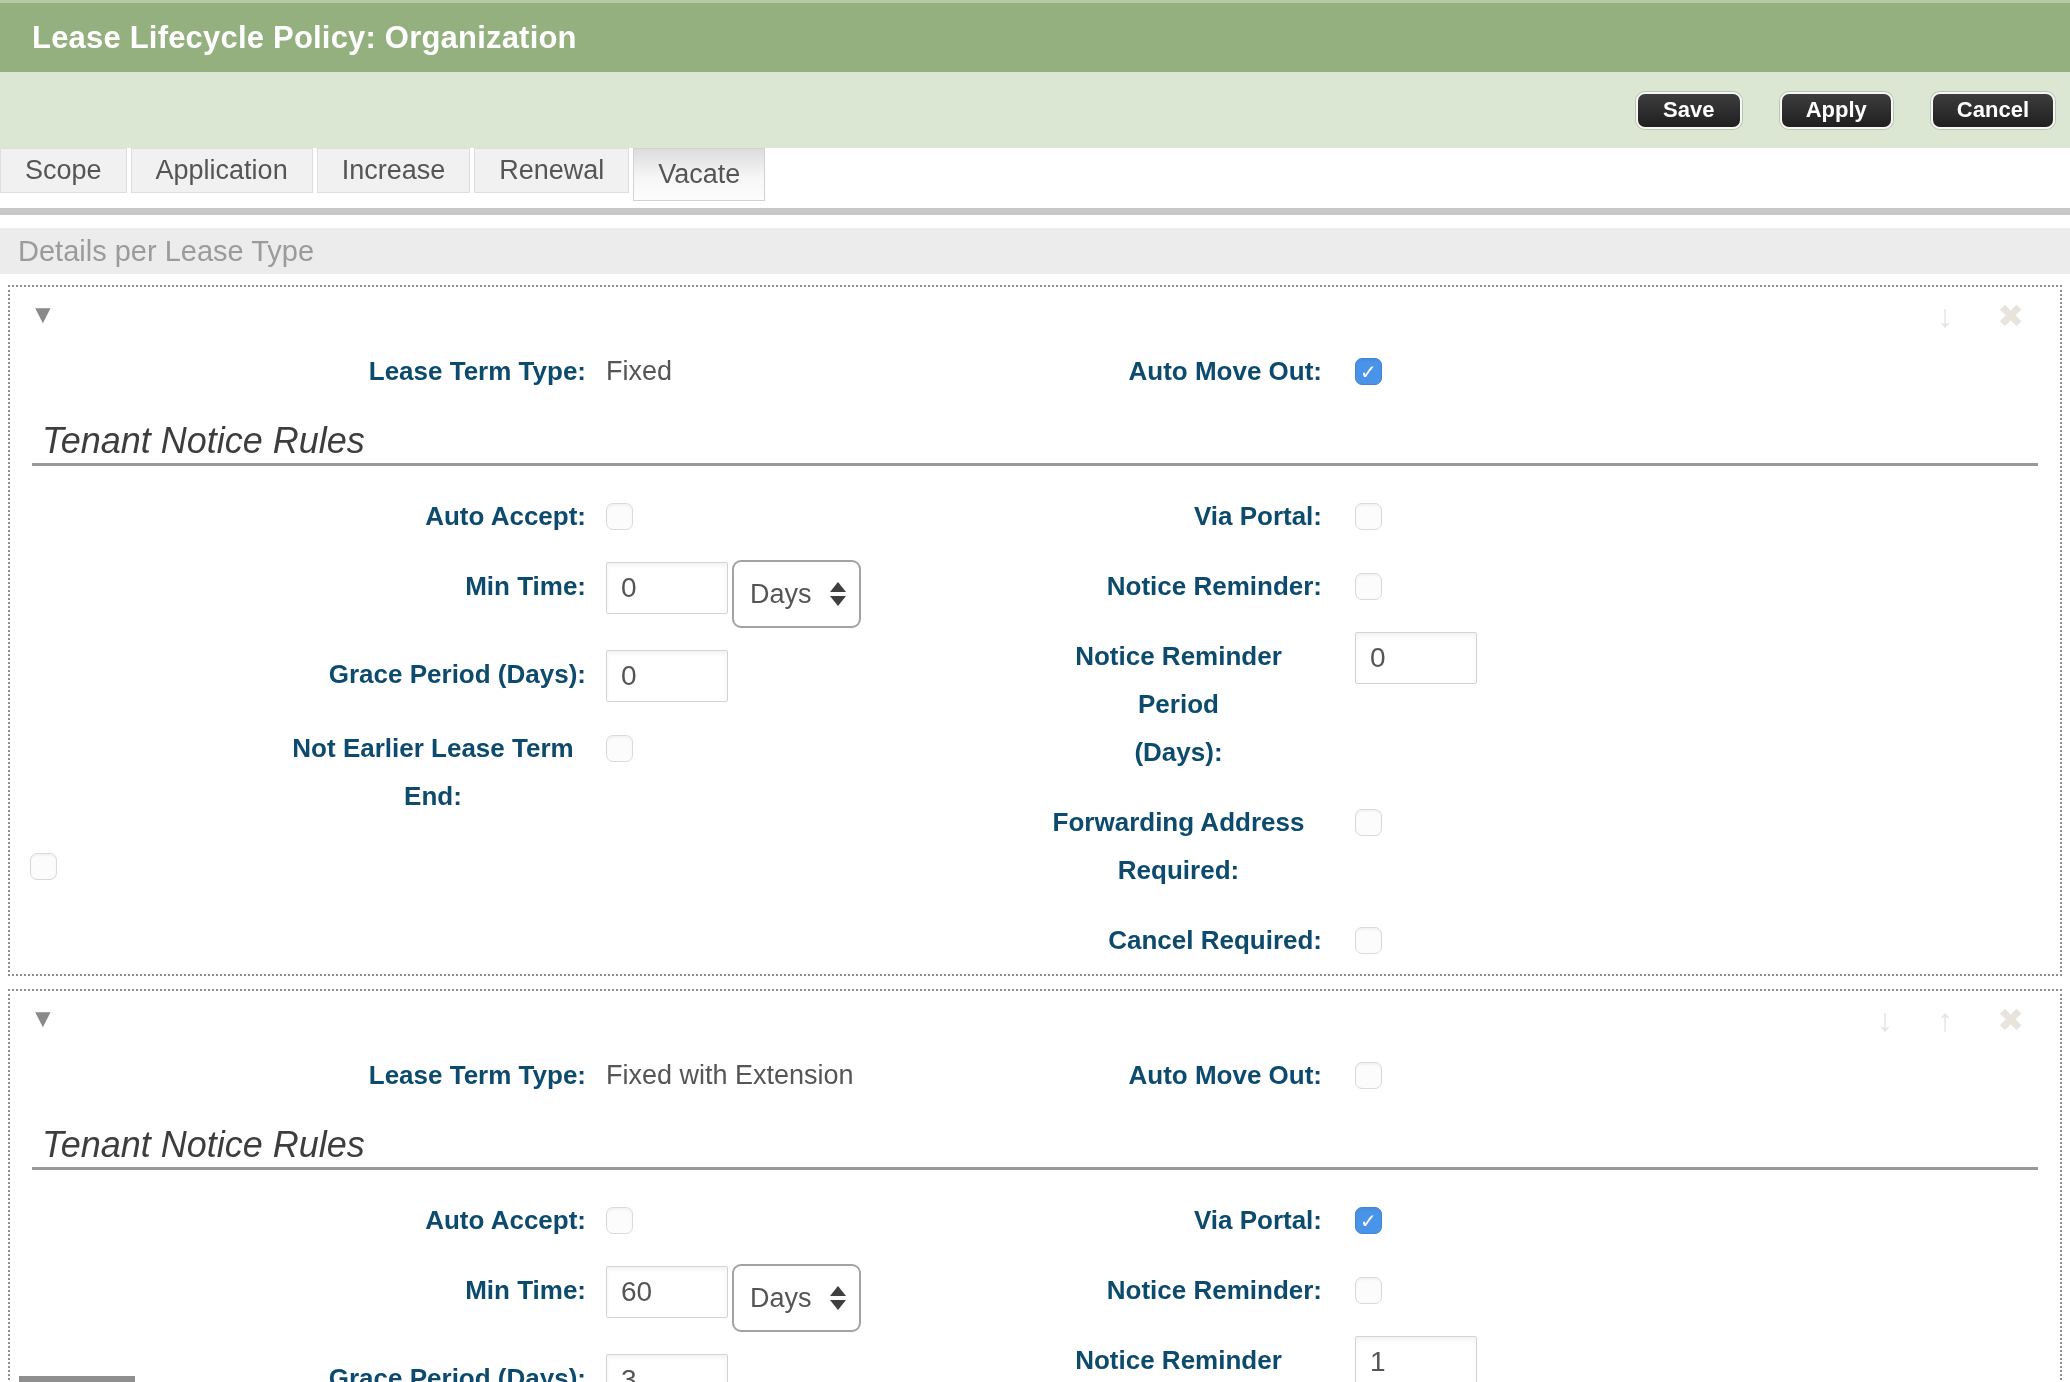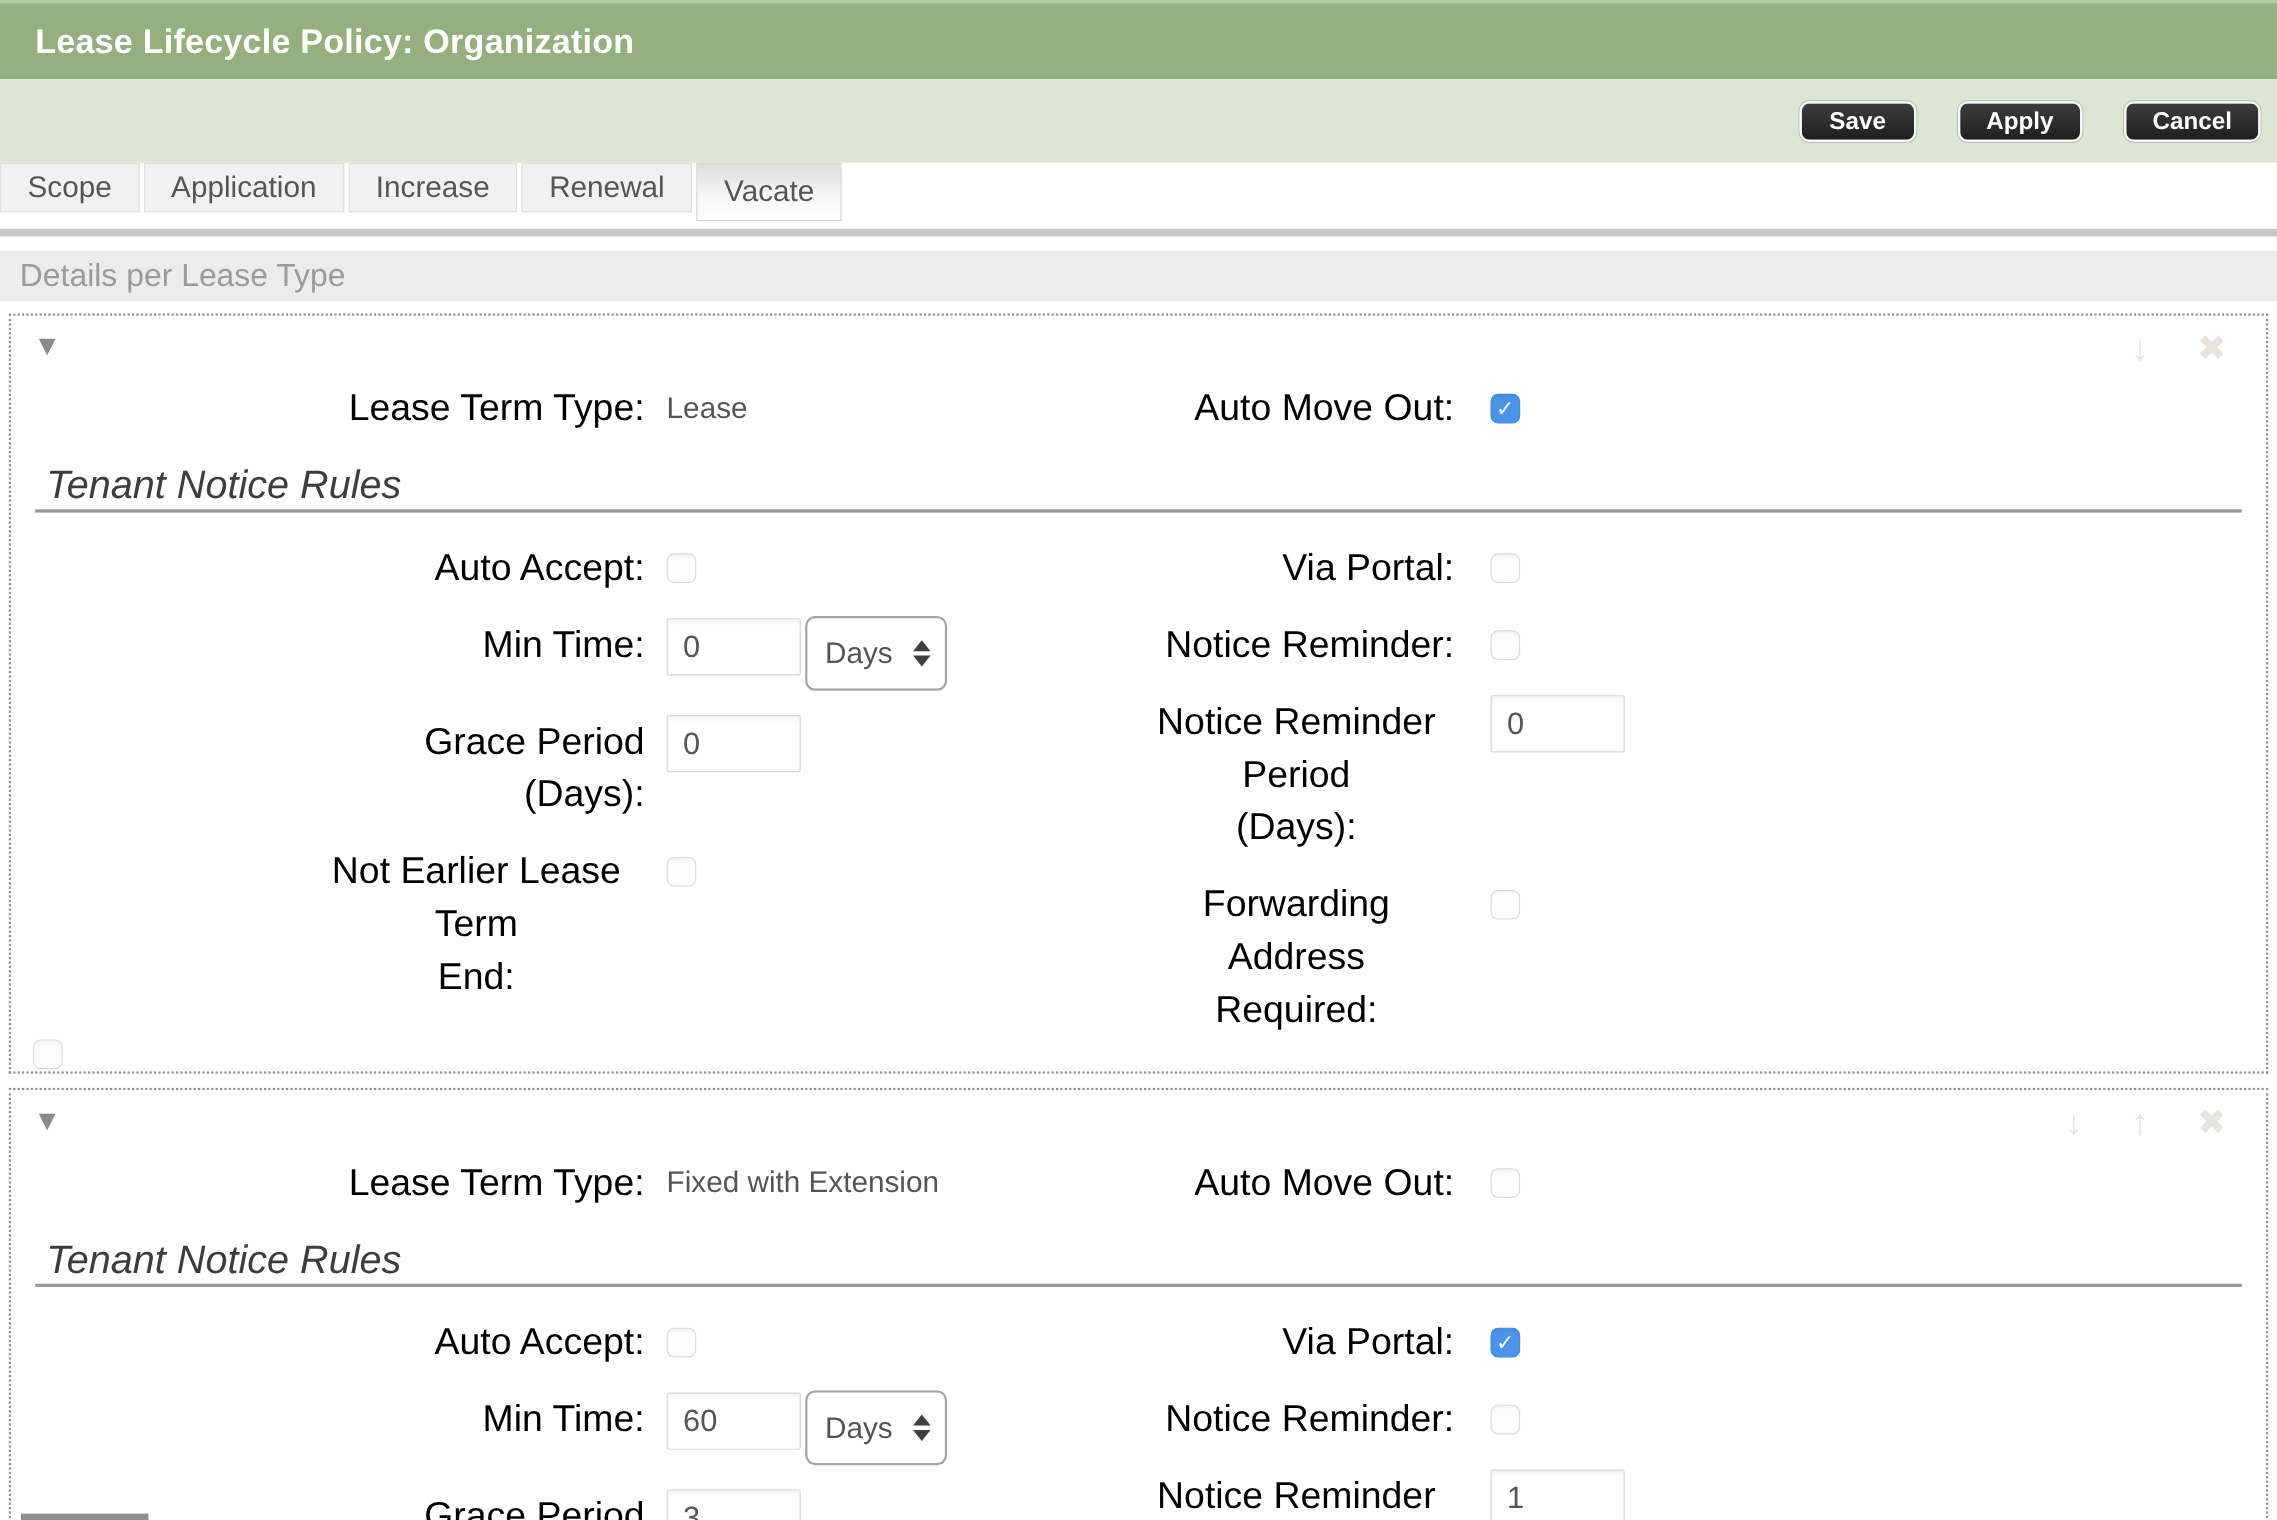--- a/index.html
+++ b/index.html
@@ -34,21 +34,21 @@
   .panel.p2 { margin-top:13px; height:407px; border-bottom:none; }
   .panel-head { display:flex; justify-content:space-between; align-items:flex-start; padding-top:14px; height:48px; }
   .collapse { font-size:26px; color:#8a8a8a; line-height:26px; cursor:pointer; }
   .head-icons { display:flex; gap:44px; padding-right:16px; }
   .ico { font-size:32px; line-height:30px; color:#e9e3de; font-weight:bold; cursor:pointer; }
 
   
   .two-col { display:flex; }
   .col { width:50%; }
   .field { display:flex; align-items:flex-start; margin-bottom:22px; }
-  .label { font-size:34px; font-weight:normal; color:#000000; line-height:48px; white-space:pre-line; }
+  .label { font-size:26px; font-weight:bold; color:#0c4a6e; line-height:48px; white-space:pre-line; }
   .col-l .label { margin-left:250px; flex:0 0 326px; padding-right:20px; text-align:right; }
   .col-r .label { flex:0 0 320px; padding-right:33px; text-align:right; }
   .label.wrap { text-align:center; }
   .value { font-size:27px; color:#555; line-height:48px; }
 
   .txt { width:122px; height:52px; border:1px solid #d4d4d4; border-radius:2px; font-family:inherit; font-size:28px; color:#555;
          padding:0 0 0 14px; background:#fff; box-shadow:inset 0 3px 4px rgba(0,0,0,.05); }
   .select { margin-left:4px; height:68px; margin-top:-2px; border:2px solid #a3a3a3; border-radius:9px; background:#fff;
             display:flex; align-items:center; gap:18px; padding:0 13px 0 16px; cursor:pointer; }
   .select .sel-txt { font-size:27px; color:#555; }
@@ -104,21 +104,21 @@
       <span class="head-icons">
         <span class="ico">↓</span>
         <span class="ico">✖</span>
       </span>
     </div>
 
     <div class="two-col row1">
       <div class="col col-l">
         <div class="field">
           <span class="label">Lease Term Type:</span>
-          <span class="value">Lease</span>
+          <span class="value">Fixed</span>
         </div>
       </div>
       <div class="col col-r">
         <div class="field">
           <span class="label">Auto Move Out:</span>
           <span class="checkbox checked">
               <span class="check">✓</span>
             </span>
         </div>
       </div>

